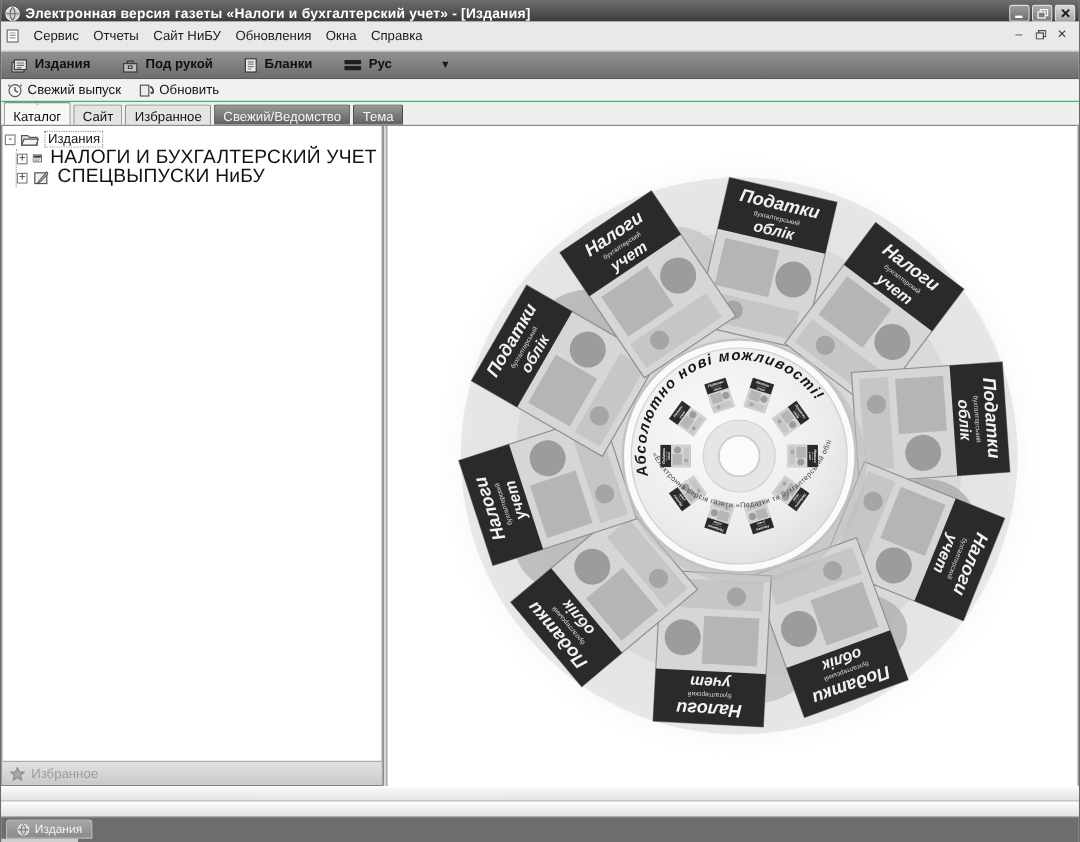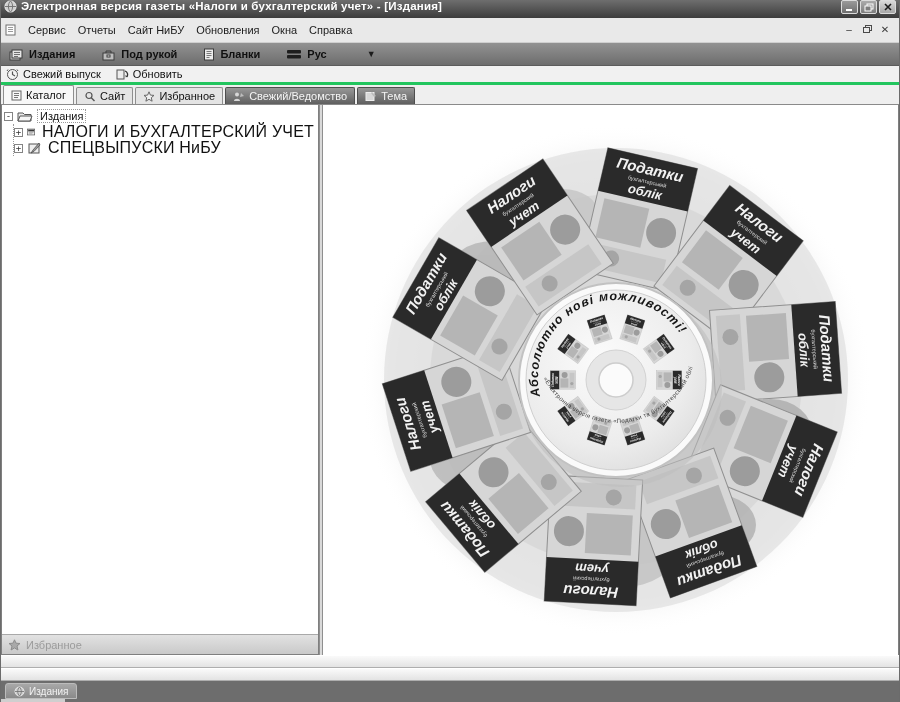--- a/index.html
+++ b/index.html
@@ -3,21 +3,21 @@
 <meta charset="utf-8">
 <style>
   * { margin:0; padding:0; box-sizing:border-box; }
   html,body { width:900px; height:702px; overflow:hidden;
     font-family:"Liberation Sans", sans-serif; background:#ffffff; }
   #app { width:900px; height:702px; display:flex; flex-direction:column;
     border-left:1px solid #6b6b6b; border-right:1px solid #6b6b6b; background:#efefef; }
 
   
   .titlebar { height:18px; background:linear-gradient(#6e6e6e,#3c3c3c);
-    display:flex; align-items:flex-start; padding:0 3px; color:#ffffff; flex:0 0 auto; }
+    display:flex; align-items:flex-end; padding:0 3px; color:#ffffff; flex:0 0 auto; }
   .titlebar .app-ico { width:13px; height:13px; margin-right:4px; flex:0 0 auto; }
   .titlebar .ttl { font-size:11.5px; font-weight:bold; white-space:nowrap;
     overflow:hidden; letter-spacing:.2px; }
   .win-btns { margin-left:auto; display:flex; gap:2px; }
   .win-btn { width:17px; height:14px; border:1px solid #dcdcdc; border-radius:2px;
     display:flex; align-items:center; justify-content:center; font-size:9px; line-height:1; }
   .wb-min { background:linear-gradient(#9a9a9a,#6f6f6f); color:#fff; }
   .wb-res { background:linear-gradient(#ababab,#7d7d7d); color:#fff; }
   .wb-cls { background:linear-gradient(#d9d9d9,#a8a8a8); color:#222; font-weight:bold; }
 
@@ -32,30 +32,30 @@
   
   .toolbar { height:23px; background:linear-gradient(#929292,#6d6d6d);
     border-bottom:1px solid #5c5c5c; display:flex; align-items:center;
     padding:0 8px; gap:26px; flex:0 0 auto; }
   .tb-btn { display:flex; align-items:center; gap:5px; font-size:11px;
     font-weight:bold; color:#101010; }
   .tb-btn svg { flex:0 0 auto; }
   .tb-caret { color:#1c1c1c; font-size:9px; margin-left:14px; }
 
   
-  .quickbar { height:19px; background:#f1f1f1; border-bottom:3px solid #22c55e;
+  .quickbar { height:19px; background:#f1f1f1; border-bottom:1px solid #22c55e;
     display:flex; align-items:center; padding:0 5px; gap:14px; flex:0 0 auto; }
   .qb-btn { display:flex; align-items:center; gap:4px; font-size:11px; color:#111; }
 
   
   .tabrow { height:19px; background:#efefef; display:flex; align-items:flex-end;
     padding:0 2px; gap:2px; flex:0 0 auto; }
   .tab { height:17px; display:flex; align-items:center; gap:4px; padding:0 7px;
     font-size:11px; border:1px solid #8f8f8f; border-bottom:none;
-    border-radius:2px 2px 0 0; background:#e4e4e4; color:#111; }
+    border-radius:2px 2px 0 0; background:#e4e4e4; color:#111;flex-direction:column; }
   .tab.active { height:19px; background:#f8f8f8; font-weight:normal; }
   .tab.dark { background:linear-gradient(#979797,#5f5f5f); color:#f4f4f4; border-color:#4e4e4e; }
 
   
   .content { flex:1 1 auto; display:flex; min-height:0; border-top:1px solid #8a8a8a; }
   .left-panel { width:318px; flex:0 0 auto; display:flex; flex-direction:column;
     border:1px solid #7f7f7f; border-top:none; background:#ffffff; }
   .tree { flex:1 1 auto; overflow:hidden; padding:3px 2px; font-size:11px; color:#111; }
   .tree-row { display:flex; align-items:center; height:16px; gap:4px; white-space:nowrap; }
   .tree-children { margin-left:9px; border-left:1px dotted #9a9a9a; padding-left:0; }

